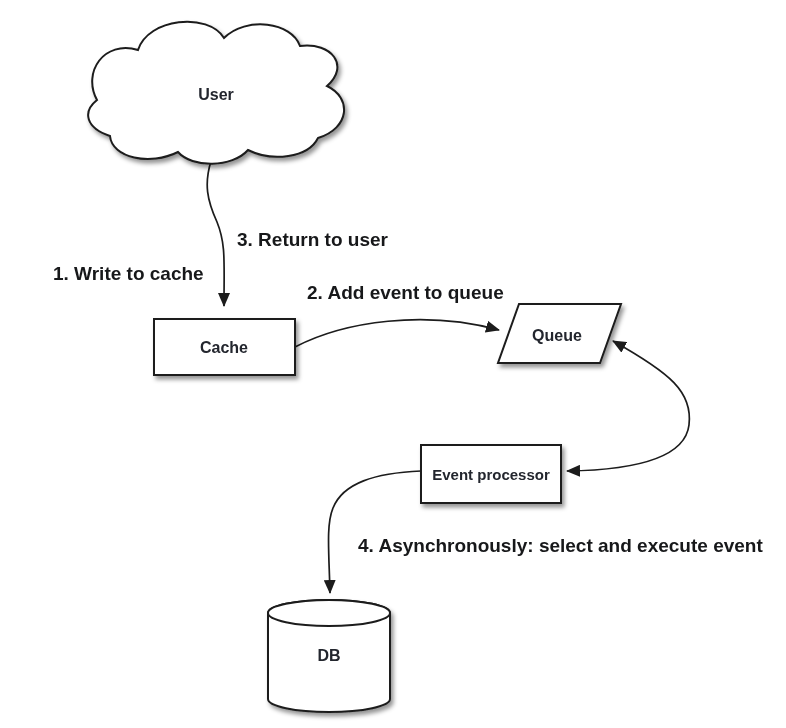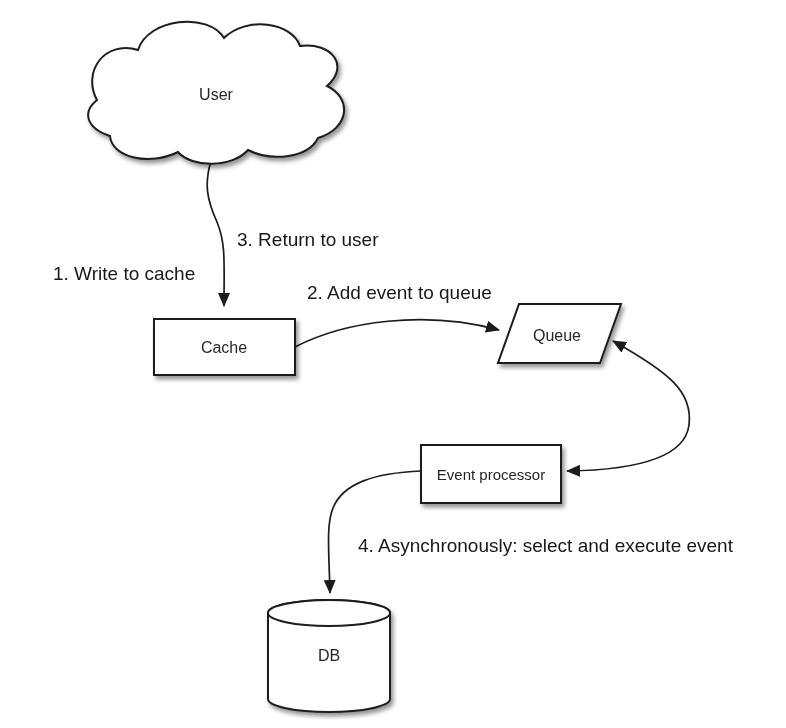--- a/index.html
+++ b/index.html
@@ -7,20 +7,21 @@
     padding: 0;
     background: #ffffff;
   }
   .canvas {
     position: relative;
     width: 786px;
     height: 728px;
     background: #ffffff;
     font-family: "Liberation Sans", sans-serif;
     overflow: hidden;
+    font-weight: bold;
   }
   svg { display: block; }
   .shape {
     fill: #ffffff;
     stroke: #1c1c1c;
     stroke-width: 2;
     filter: url(#softshadow);
   }
   .shape-noshadow {
     fill: #ffffff;

